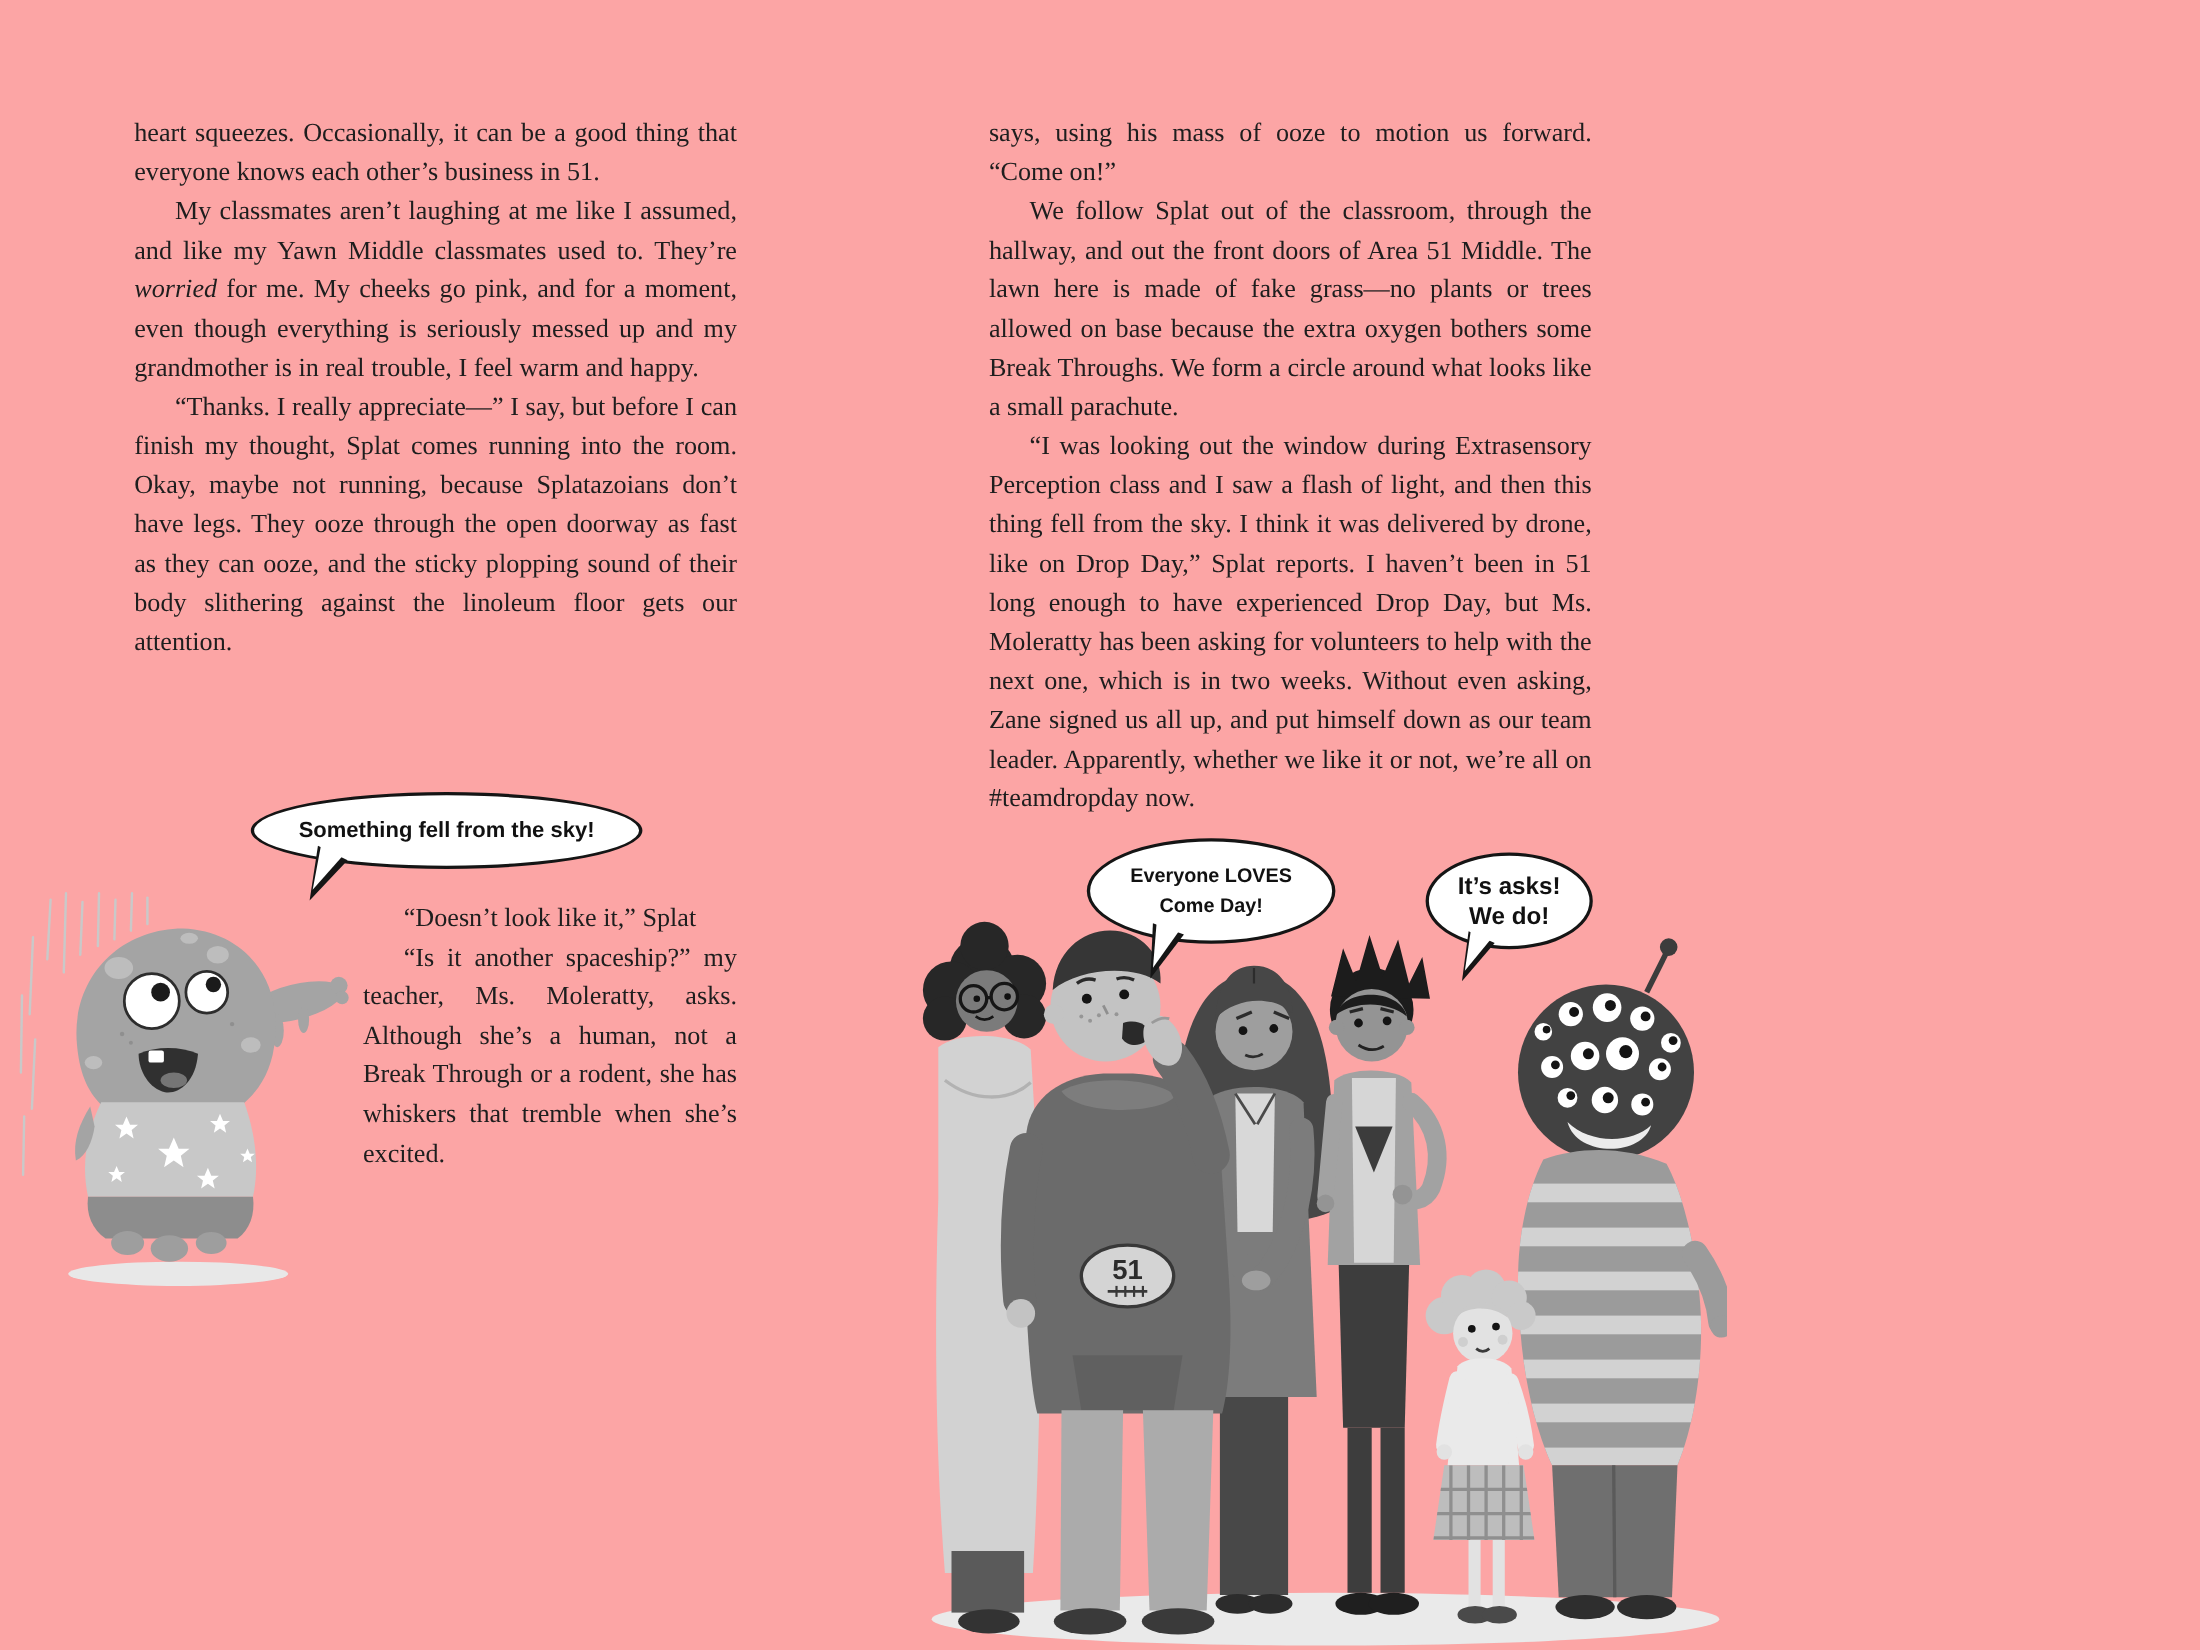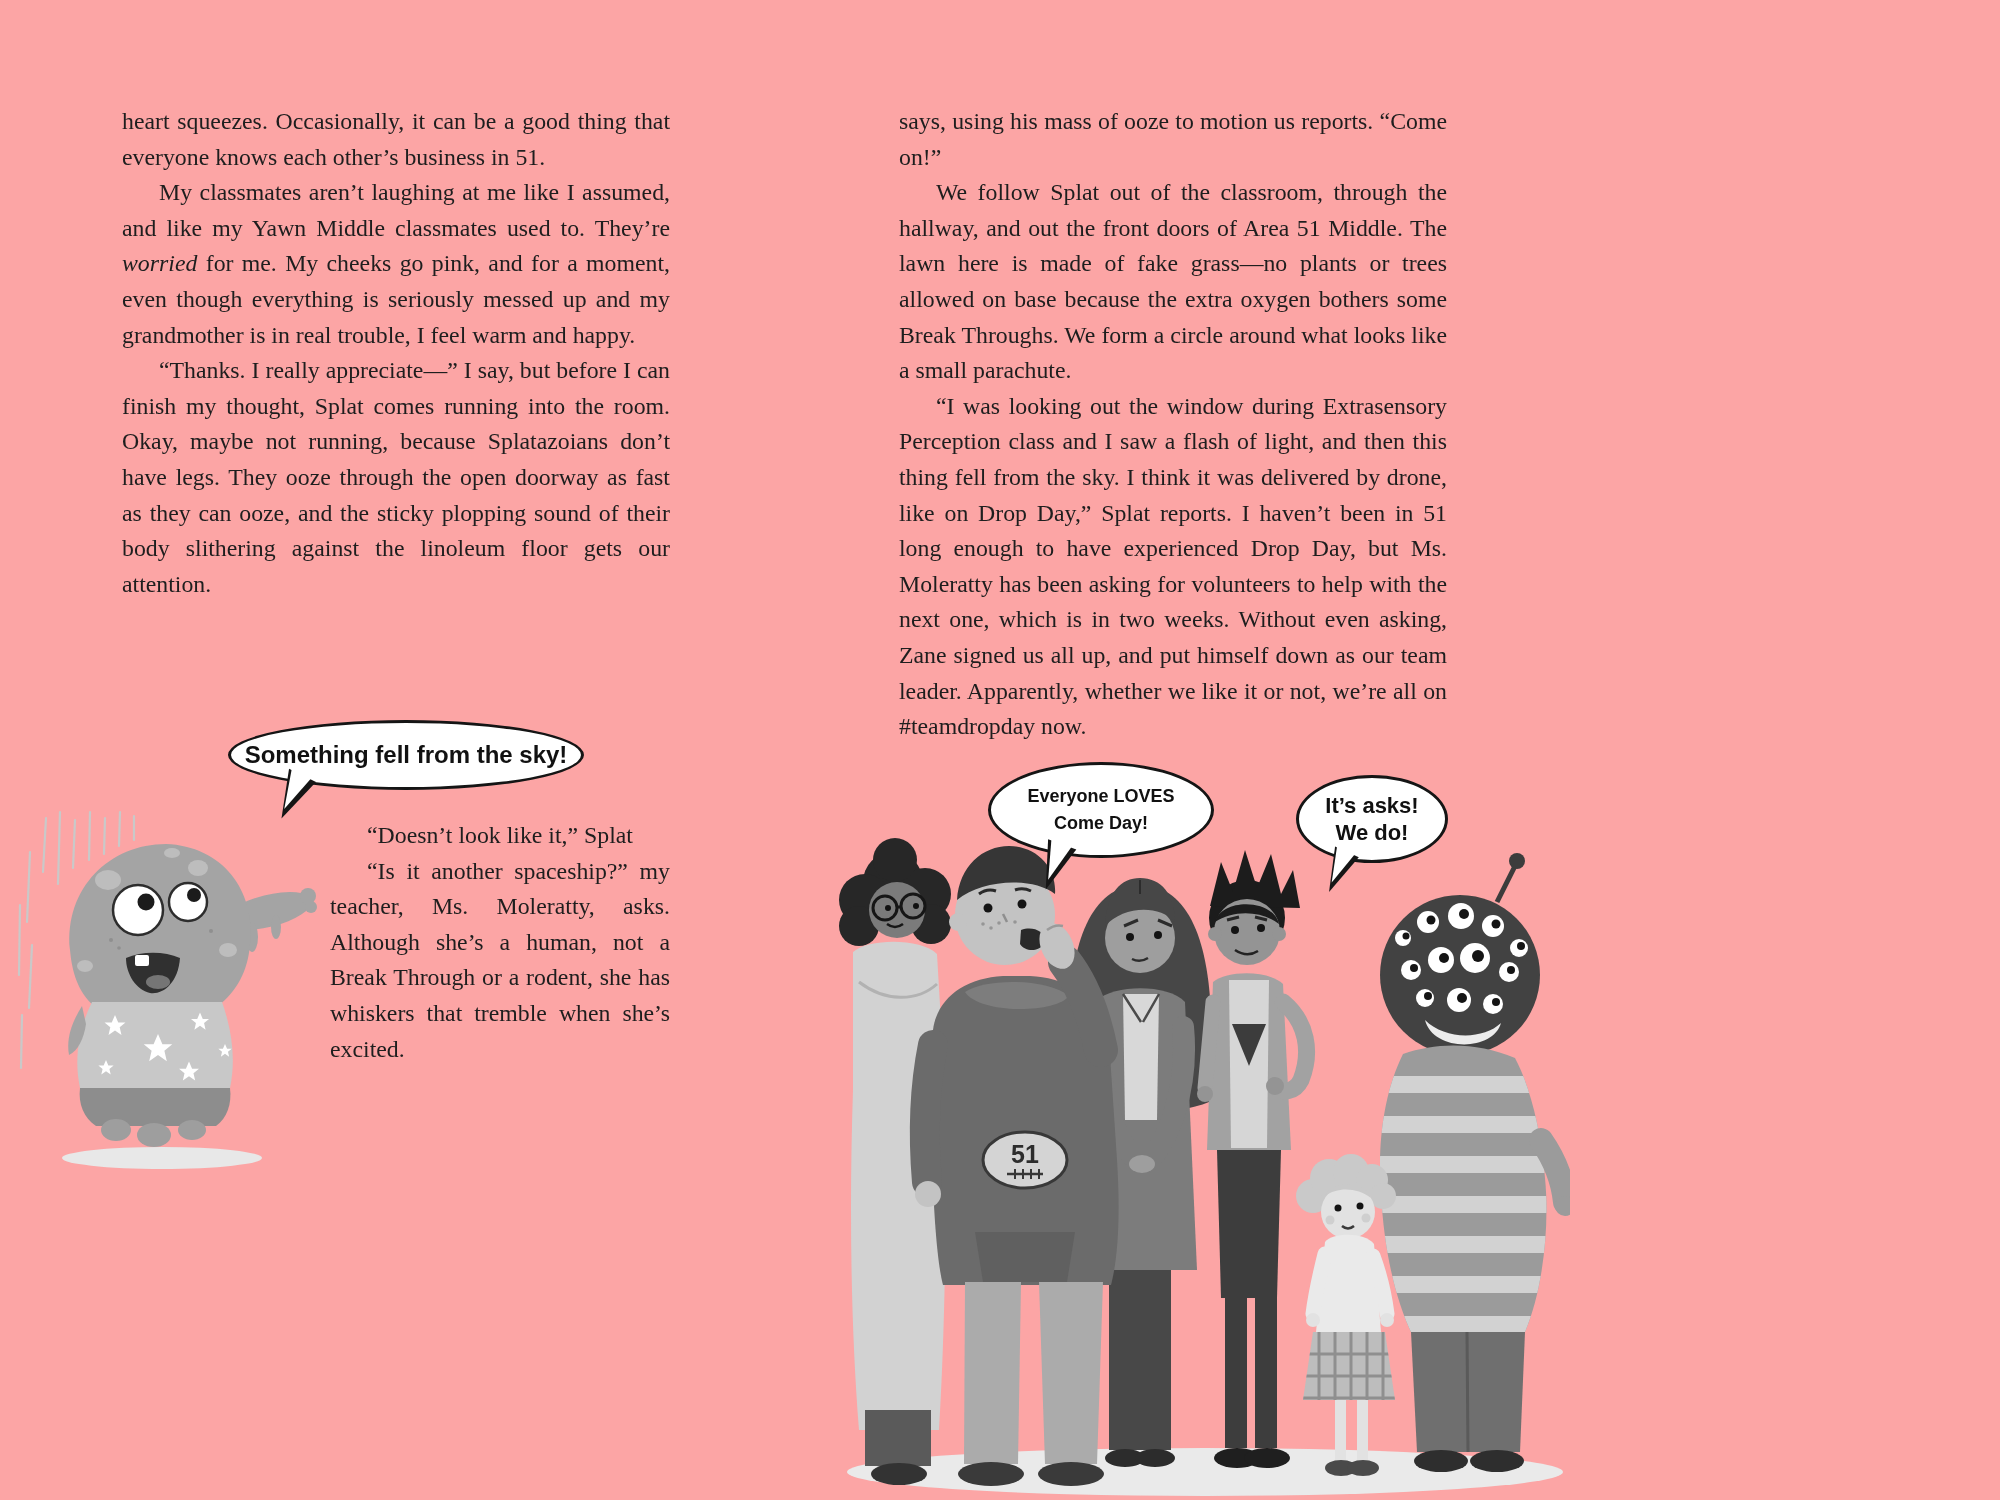--- a/index.html
+++ b/index.html
@@ -24,21 +24,21 @@
 
   
   .bubble {
     position: absolute; background: #ffffff;
     border: 3.5px solid #151515; border-radius: 50%;
     display: flex; flex-direction: column; align-items: center; justify-content: center;
     font-family: "Liberation Sans", sans-serif; font-weight: 700; color: #111111;
     text-align: center; z-index: 5;
   }
   .bubble-line { display: block; }
-  .bubble-something { left: 228px; top: 720px; width: 356px; height: 70px; font-size: 24px; }
+  .bubble-something { left: 228px; top: 720px; width: 356px; height: 70px; font-size: 20px; }
   .bubble-everyone  { left: 988px; top: 762px; width: 226px; height: 96px; font-size: 18px; line-height: 27px; }
   .bubble-itstrue   { left: 1296px; top: 775px; width: 152px; height: 88px; font-size: 22px; line-height: 27px; }
 
   .tail { position: absolute; width: 0; height: 0; }
   .tail-dark  { border-left: 15px solid transparent; border-right: 15px solid transparent; border-top: 48px solid #151515; }
   .tail-light { border-left: 11px solid transparent; border-right: 11px solid transparent; border-top: 40px solid #ffffff; }
   .t-something-dark  { left: 46px; bottom: -34px; transform: rotate(26deg); }
   .t-something-light { left: 51px; bottom: -24px; transform: rotate(26deg); }
   .t-everyone-dark   { left: 48px; bottom: -36px; transform: rotate(20deg); }
   .t-everyone-light  { left: 53px; bottom: -26px; transform: rotate(20deg); }
@@ -135,21 +135,21 @@
 
     <div class="text-col col-left-wrap">
       <p class="para indent">“Doesn’t look like it,” Splat</p>
       <p class="para indent">“Is it another spaceship?” my teacher, Ms. Moleratty, asks. Although she’s a human, not a Break Through or a rodent, she has whiskers that tremble when she’s excited.</p>
     </div>
   </section>
 
   <section class="page">
 
     <div class="text-col col-right-top">
-      <p class="para">says, using his mass of ooze to motion us reports. “Come on!”</p>
+      <p class="para">says, using his mass of ooze to motion us forward. “Come on!”</p>
       <p class="para indent">We follow Splat out of the classroom, through the hallway, and out the front doors of Area 51 Middle. The lawn here is made of fake grass—no plants or trees allowed on base because the extra oxygen bothers some Break Throughs. We form a circle around what looks like a small parachute.</p>
       <p class="para indent">“I was looking out the window during Extrasensory Perception class and I saw a flash of light, and then this thing fell from the sky. I think it was delivered by drone, like on Drop Day,” Splat reports. I haven’t been in 51 long enough to have experienced Drop Day, but Ms. Moleratty has been asking for volunteers to help with the next one, which is in two weeks. Without even asking, Zane signed us all up, and put himself down as our team leader. Apparently, whether we like it or not, we’re all on #teamdropday now.</p>
     </div>
 
     <div class="bubble bubble-everyone">
       <span class="bubble-line">Everyone LOVES</span>
       <span class="bubble-line">Come Day!</span>
       <div class="tail tail-dark t-everyone-dark"></div>
       <div class="tail tail-light t-everyone-light"></div>
     </div>

